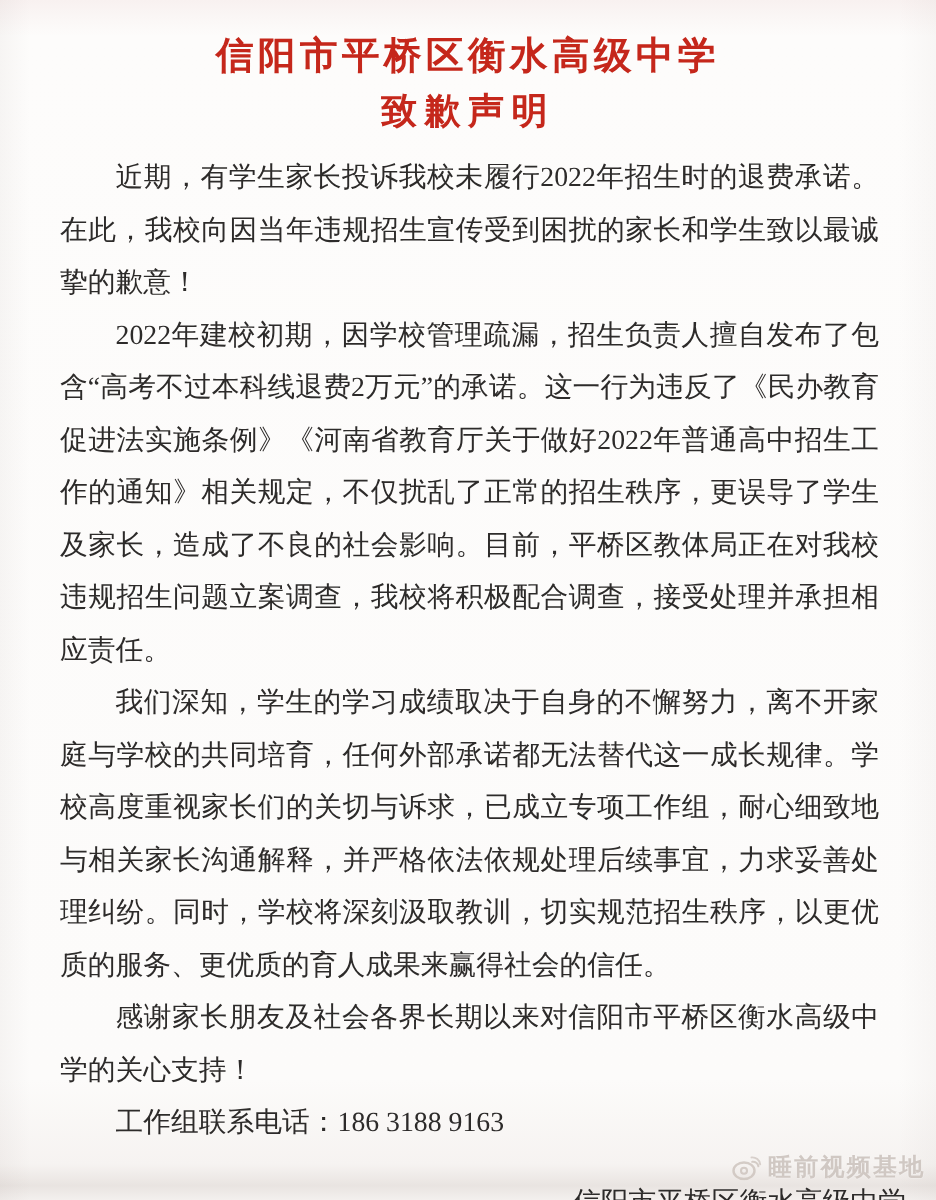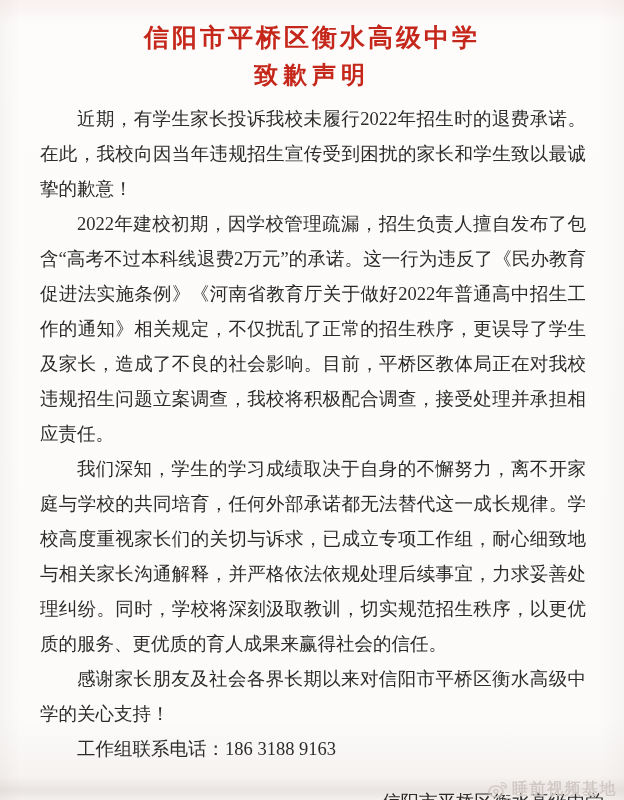--- a/index.html
+++ b/index.html
@@ -56,21 +56,21 @@
     margin-top: 18px;
     padding-right: 20px;
     text-align: right;
     font-size: 18.5px;
     line-height: 35px;
     color: #2d2b2a;
   }
   .watermark {
     position: absolute;
     right: 7px;
-    bottom: 0;
+    bottom: 11px;
     display: flex;
     align-items: center;
     gap: 4px;
     color: rgba(203,194,188,0.9);
     font-size: 16px;
     font-weight: bold;
     letter-spacing: 1.5px;
     text-shadow: 0 0 1px rgba(255,255,255,0.85);
     font-family: "Liberation Sans", "DejaVu Sans", sans-serif;
   }

